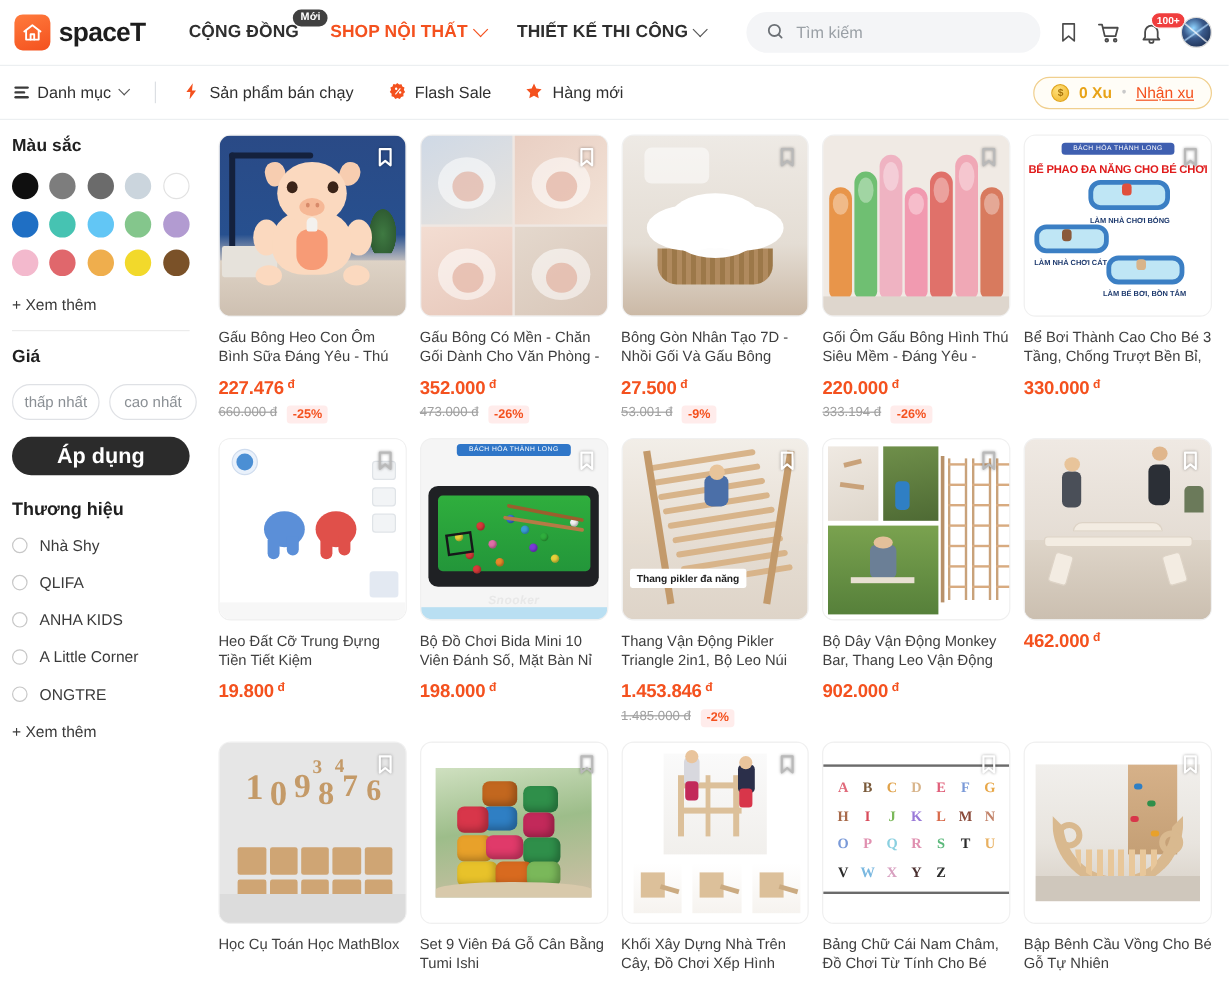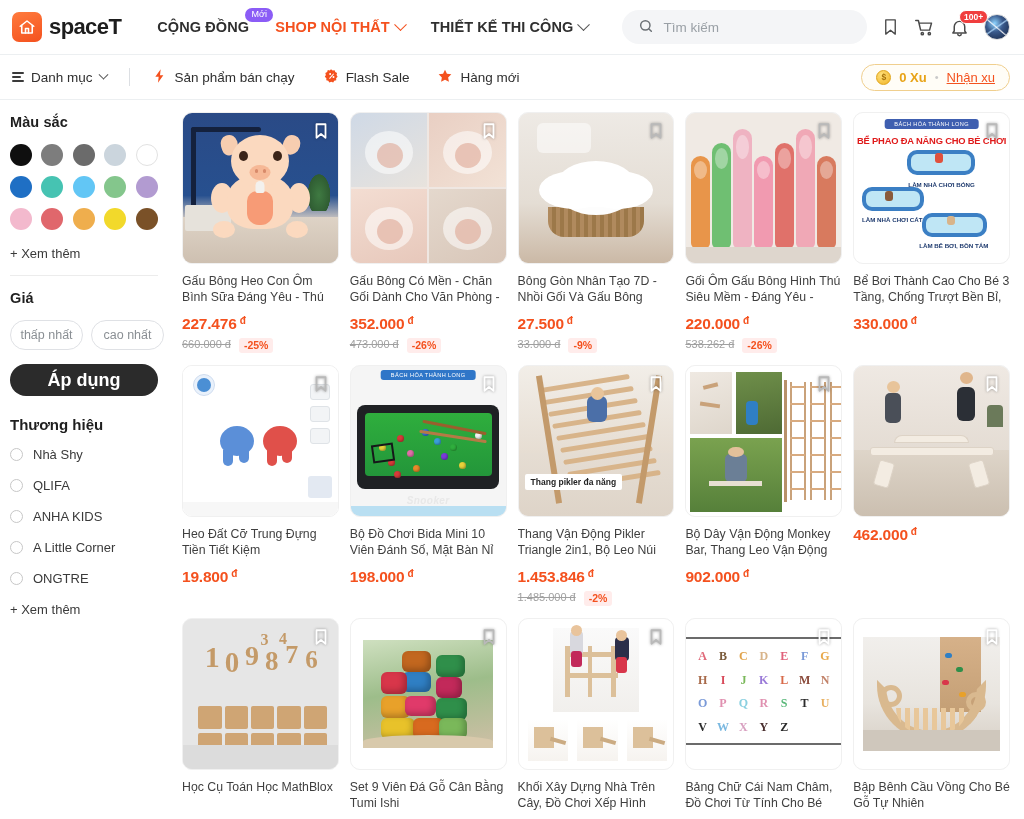--- a/index.html
+++ b/index.html
@@ -29,21 +29,21 @@
 
   .nav{ display:flex; align-items:center; margin-left:36px; gap:26px; }
   .nav-item{
     position:relative; font-size:14.5px; font-weight:700; letter-spacing:.1px;
     color:#2f2f2f; cursor:pointer; display:flex; align-items:center; gap:6px;
     white-space:nowrap;
   }
   .nav-item.accent{ color:#F4511E; }
   .badge-new{
     position:absolute; top:-11px; right:-24px;
-    background:#8b5cf6; color:#fff; font-size:9px; font-weight:400;
+    background:#404040; color:#fff; font-size:9px; font-weight:700;
     padding:2px 6px 3px; border-radius:9px; line-height:1;
   }
   .chev{ display:inline-block; width:9px; height:9px; border-right:1.6px solid #555;
          border-bottom:1.6px solid #555; transform:rotate(45deg) translate(-2px,-2px); }
   .nav-item.accent .chev{ border-color:#F4511E; }
 
   .search{
     flex:1; margin-left:34px; margin-right:14px;
     height:34px; background:#f4f5f7; border-radius:18px;
     display:flex; align-items:center; padding:0 16px; gap:9px;
@@ -537,21 +537,21 @@
             <div class="bm"><svg width="18" height="20" viewBox="0 0 24 24" fill="none" stroke="#b9b9b9" stroke-width="2.4" stroke-linejoin="round" style="filter:drop-shadow(0 0 1.5px rgba(0,0,0,.35))">
                 <path d="M6 3h12v18l-6-5-6 5z"></path>
               </svg></div>
           </div>
           <div class="ptitle">Bông Gòn Nhân Tạo 7D - Nhồi Gối Và Gấu Bông</div>
           <div class="pprice">
             <span>27.500</span>
             <sup>đ</sup>
           </div>
           <div class="poldrow">
-            <span class="pold">33.000 đ</span>
+            <span class="pold">53.001 đ</span>
             <span class="pdisc">-9%</span>
           </div>
         </div>
         <div class="card">
           <div class="thumb">
             <div class="scene s-plushrow">
               <div class="plush" style="left:3%;width:12%;height:62%;background:#e8954a;">
                 <div style="position:absolute;left:14%;top:5%;width:72%;height:20%;background:rgba(255,255,255,.35);border-radius:50%;"></div>
               </div>
               <div class="plush" style="left:16.6%;width:12%;height:71%;background:#6fbf72;">
@@ -577,21 +577,21 @@
             <div class="bm"><svg width="18" height="20" viewBox="0 0 24 24" fill="none" stroke="#b9b9b9" stroke-width="2.4" stroke-linejoin="round" style="filter:drop-shadow(0 0 1.5px rgba(0,0,0,.35))">
                 <path d="M6 3h12v18l-6-5-6 5z"></path>
               </svg></div>
           </div>
           <div class="ptitle">Gối Ôm Gấu Bông Hình Thú Siêu Mềm - Đáng Yêu - Nhiều...</div>
           <div class="pprice">
             <span>220.000</span>
             <sup>đ</sup>
           </div>
           <div class="poldrow">
-            <span class="pold">538.262 đ</span>
+            <span class="pold">333.194 đ</span>
             <span class="pdisc">-26%</span>
           </div>
         </div>
         <div class="card">
           <div class="thumb">
             <div class="scene s-pool">
               <div class="c ad-bar">BÁCH HÓA THÀNH LONG</div>
               <div class="c ad-title">BỂ PHAO ĐA NĂNG CHO BÉ CHƠI</div>
               <div class="c pool" style="left:34%;top:37px;width:44%;height:25px;"></div>
               <div class="c ad-cap" style="left:35%;top:68px;">LÀM NHÀ CHƠI BÓNG</div>

